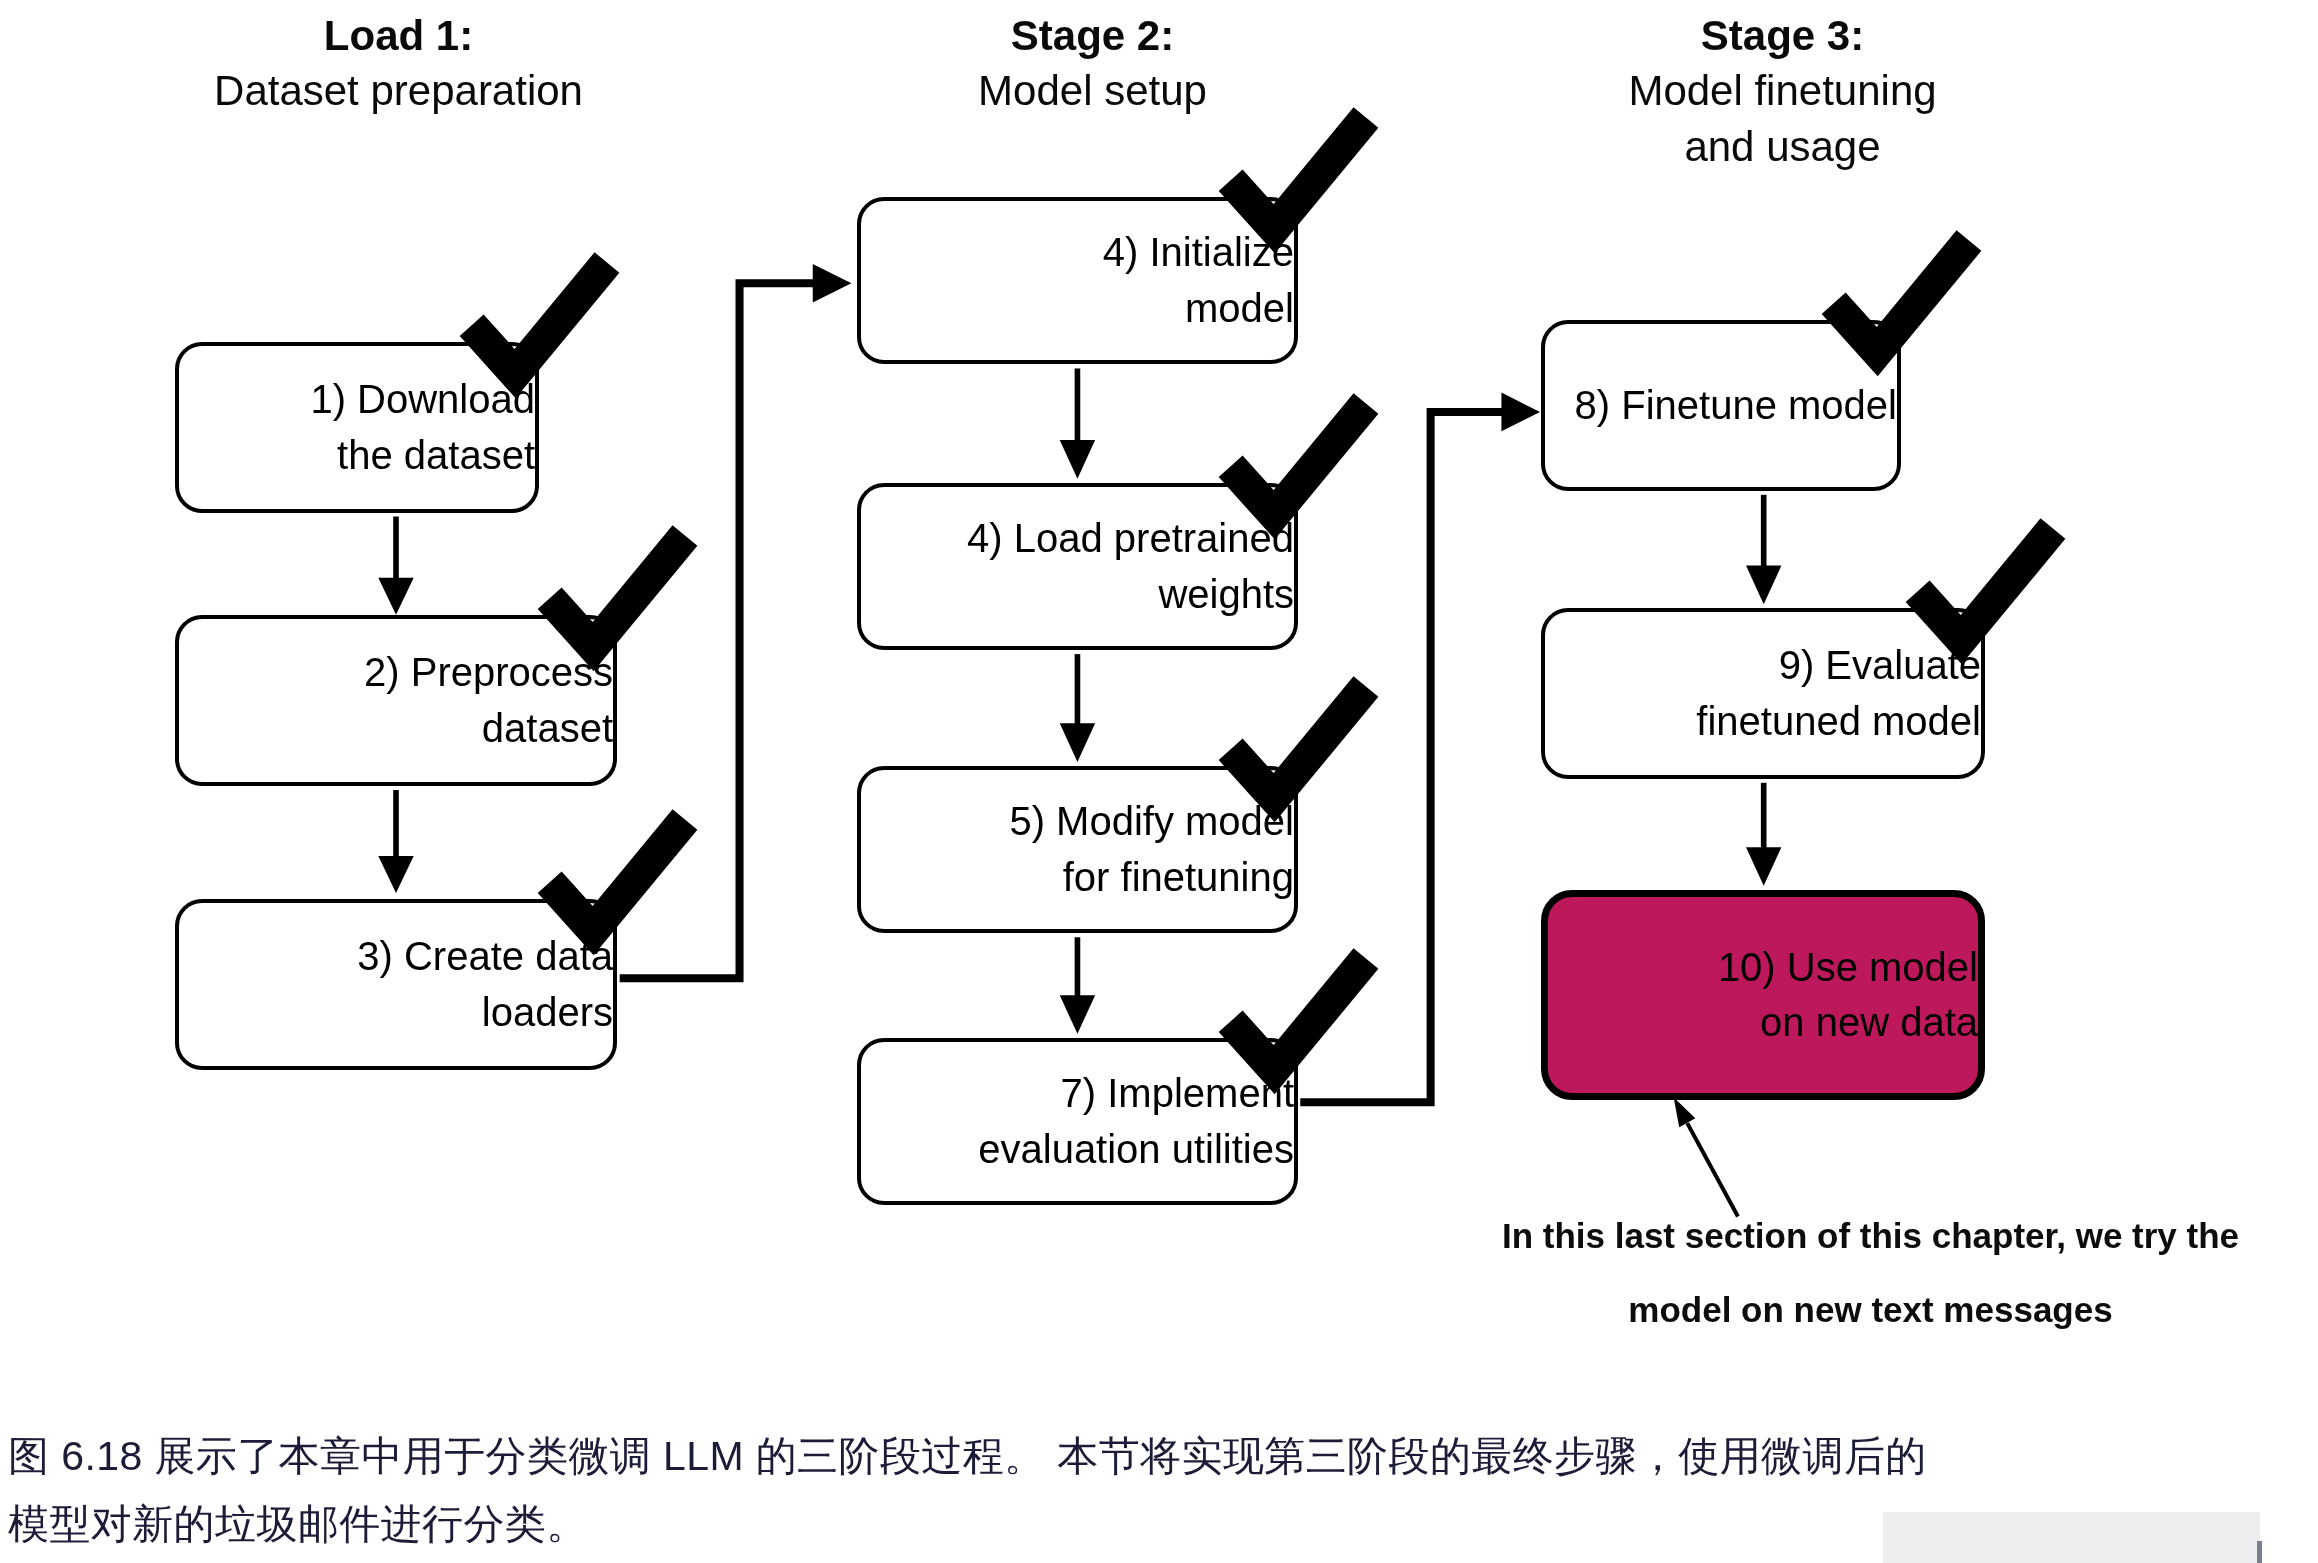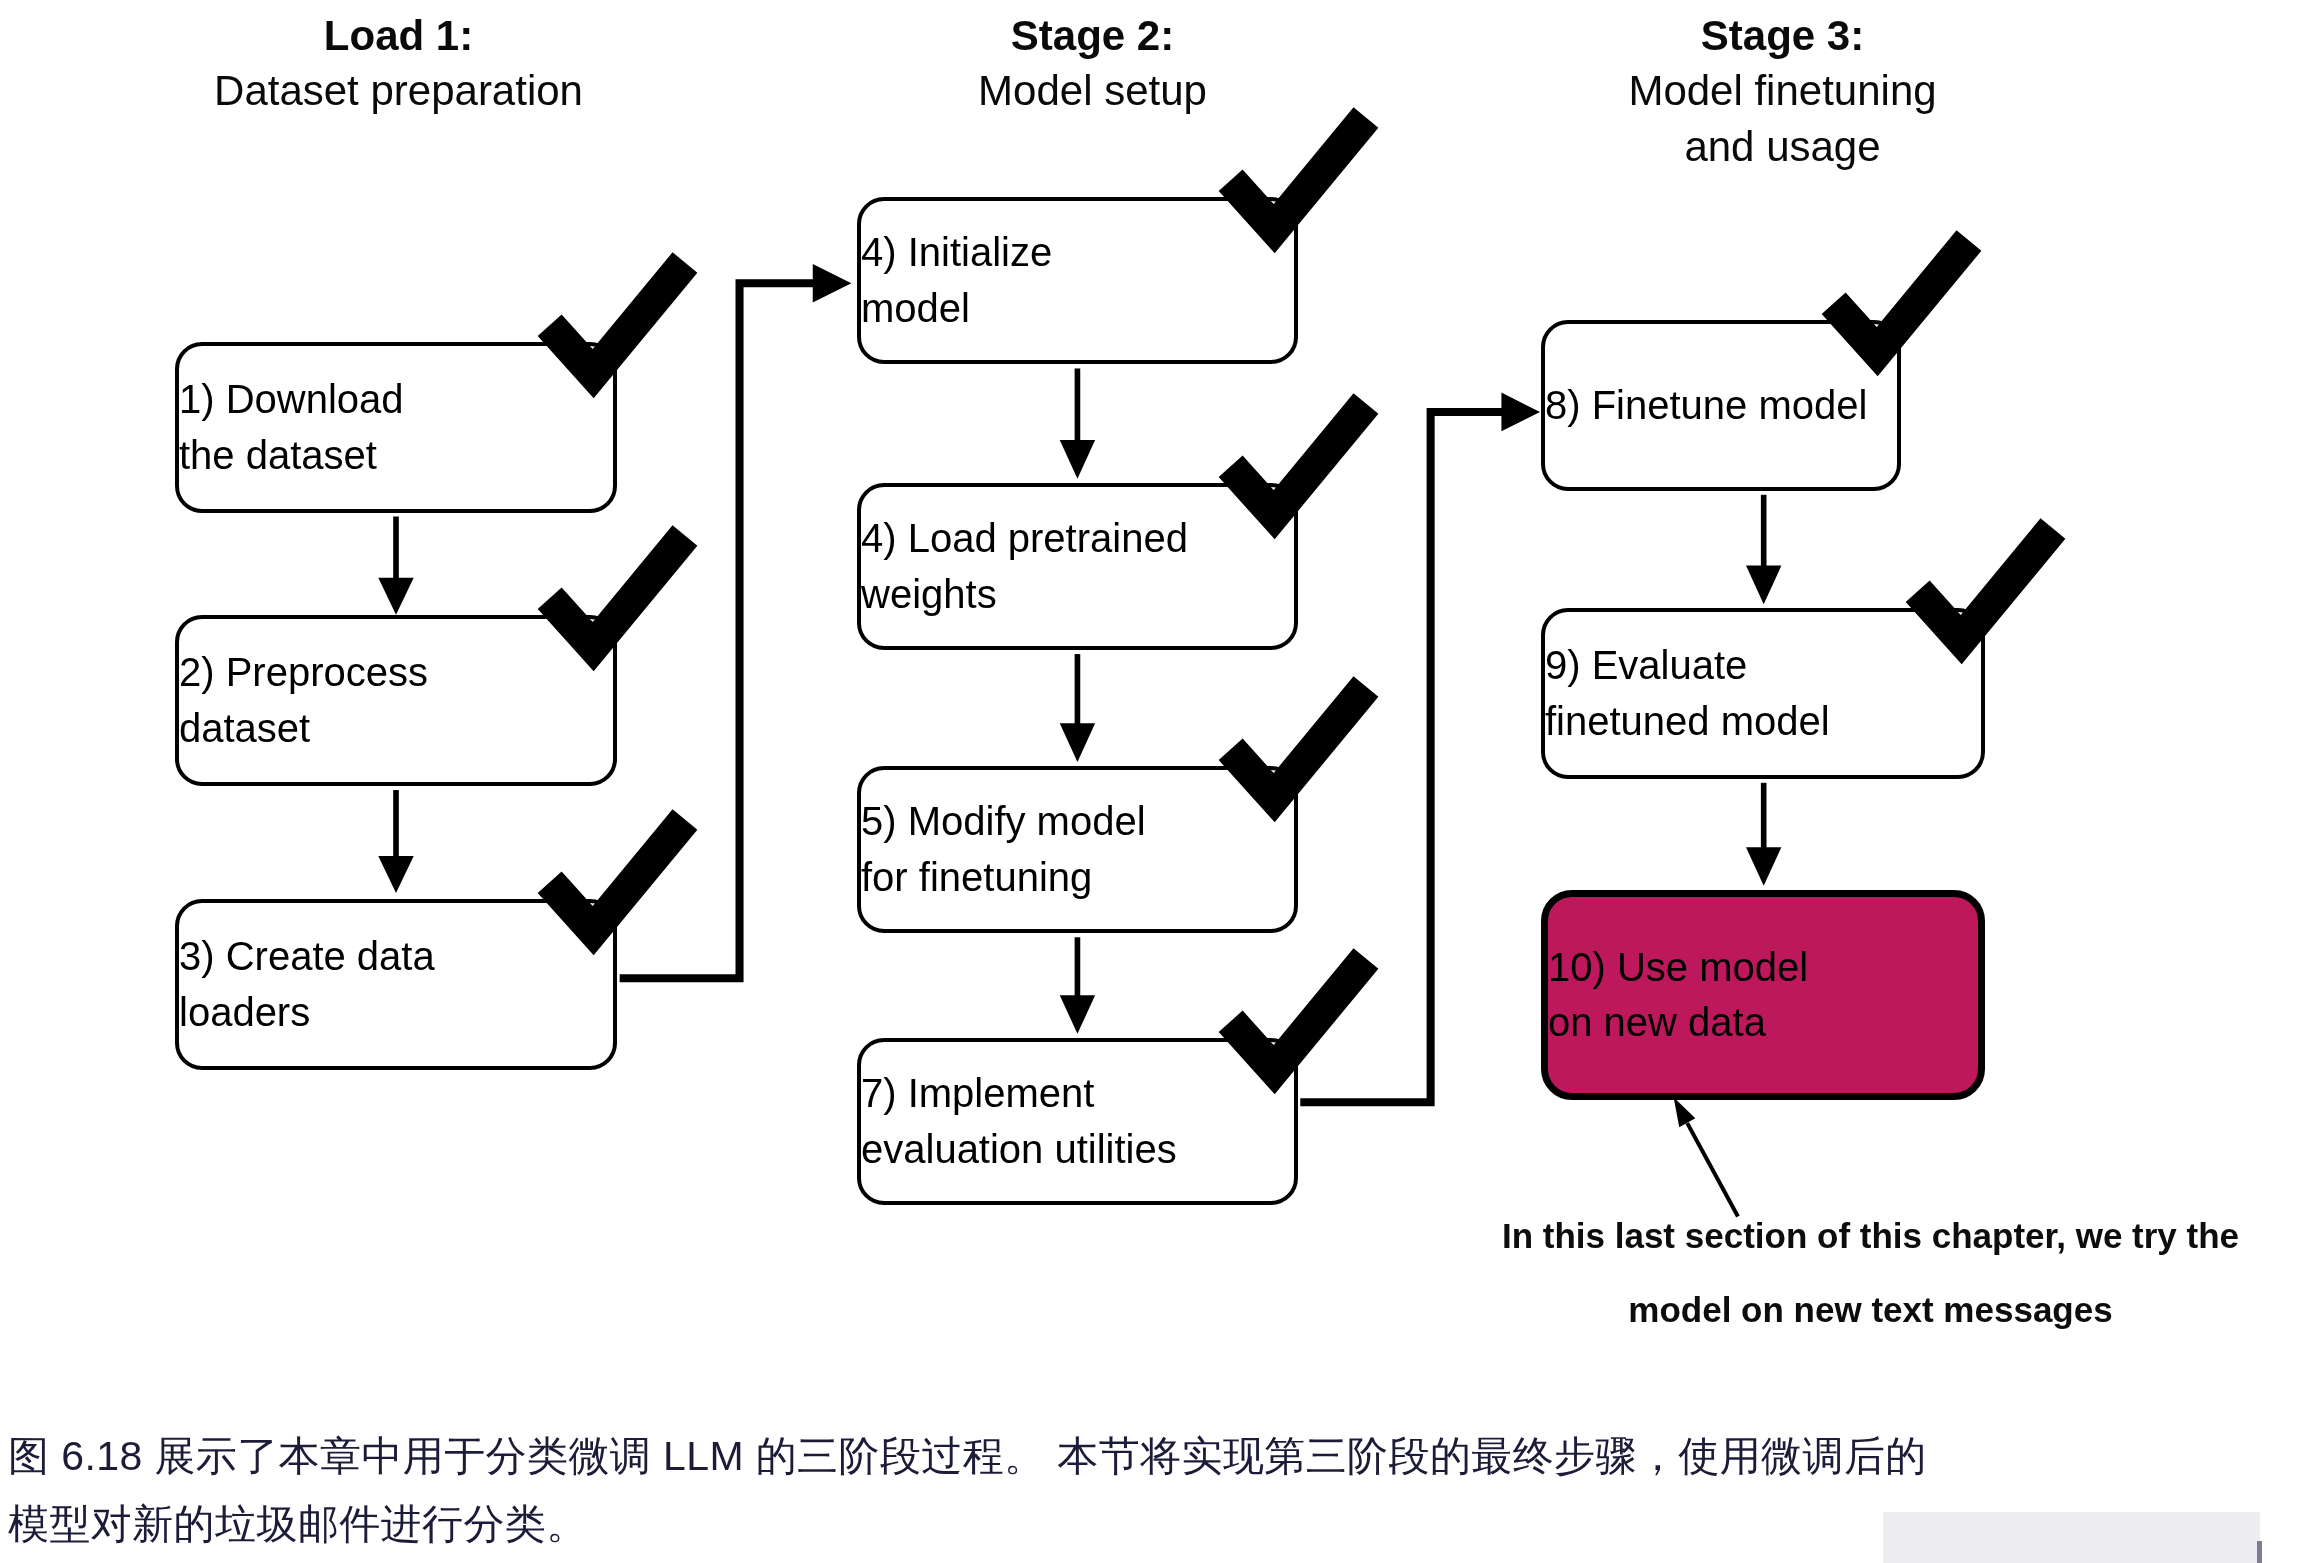--- a/index.html
+++ b/index.html
@@ -38,21 +38,21 @@
   .stage-title { font-weight: bold; display: block; }
   .stage-sub   { display: block; }
   .flowbox {
     position: absolute;
     box-sizing: border-box;
     background: #ffffff;
     border: 4px solid #000000;
     border-radius: 27px;
     display: flex;
     flex-direction: column;
-    align-items: flex-start;
+    align-items: flex-end;
     justify-content: center;
     text-align: center;
     font-size: 40px;
     line-height: 1.38;
     color: #000000;
   }
   .flowbox .line { display: block; }
   .flowbox.highlight {
     border-width: 7.2px;
     border-radius: 31px;
@@ -147,21 +147,21 @@
   <div class="stage-header" style="left:827px;width:531px">
     <span class="stage-title">Stage 2:</span>
     <span class="stage-sub">Model setup</span>
   </div>
   <div class="stage-header" style="left:1517px;width:531px">
     <span class="stage-title">Stage 3:</span>
     <span class="stage-sub">Model finetuning</span>
     <span class="stage-sub">and usage</span>
   </div>
 
-  <div class="flowbox" style="left:175px;top:342px;width:442px;height:171px">
+  <div class="flowbox" style="left:175px;top:342px;width:364px;height:171px">
     <svg class="check" viewBox="0 0 190 160">
         <polyline points="12,86 66,146 180,8" fill="none" stroke="#000" stroke-width="40"></polyline>
       </svg>
     <span class="line">1) Download</span>
     <span class="line">the dataset</span>
   </div>
   <div class="flowbox" style="left:175px;top:615px;width:442px;height:171px">
     <svg class="check" viewBox="0 0 190 160">
         <polyline points="12,86 66,146 180,8" fill="none" stroke="#000" stroke-width="40"></polyline>
       </svg>

